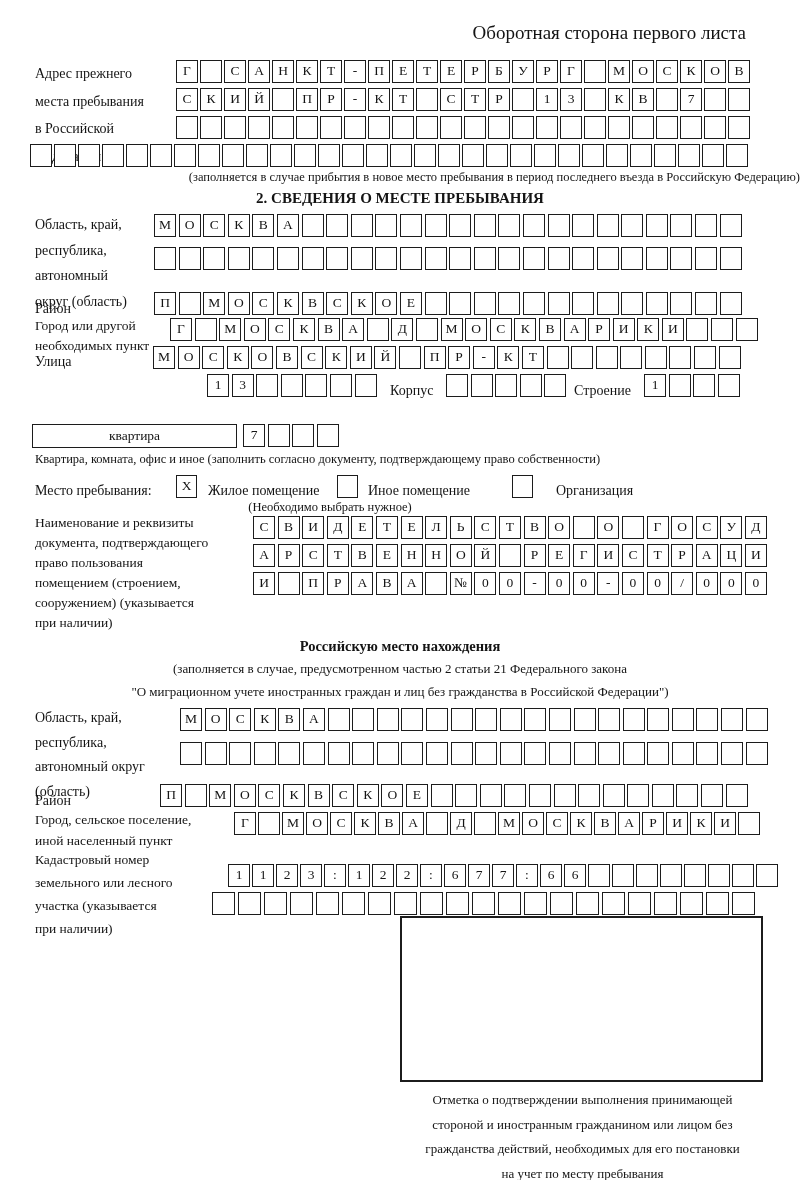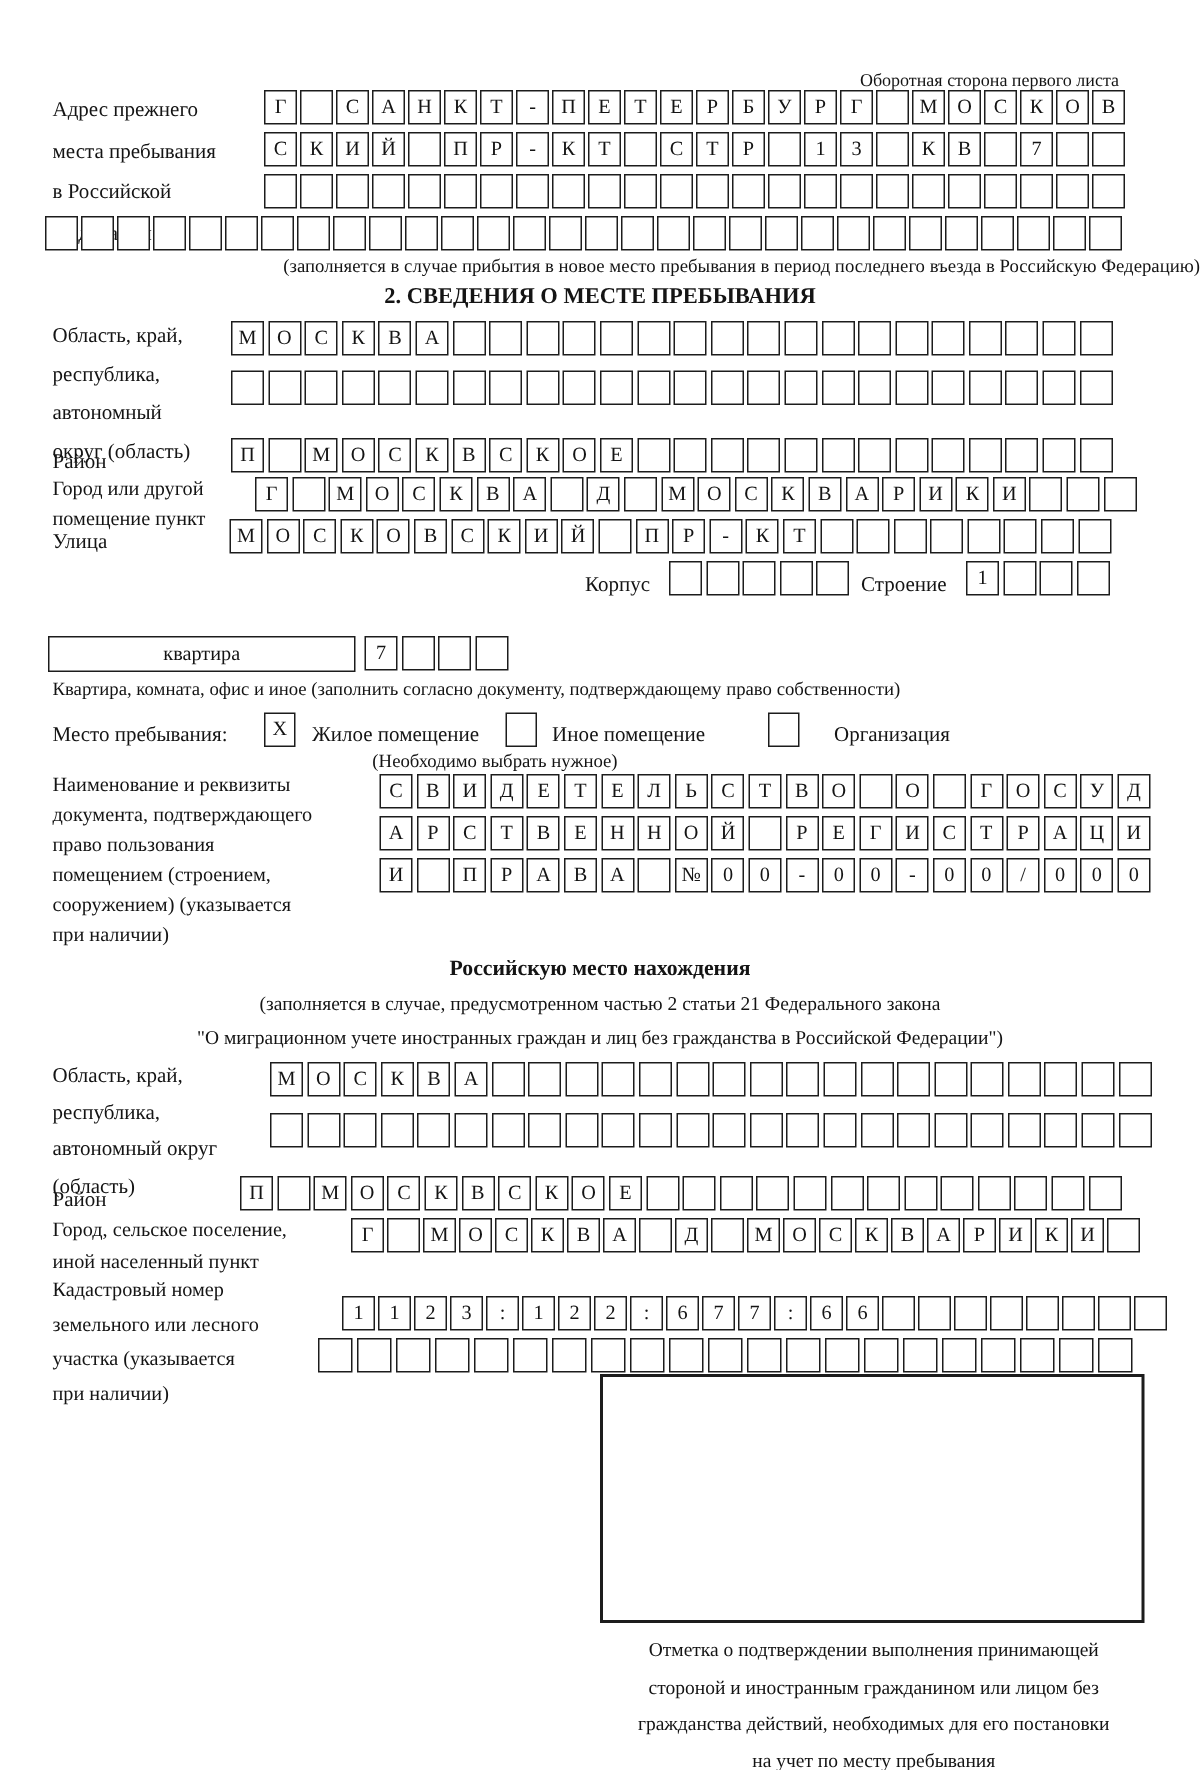--- a/index.html
+++ b/index.html
@@ -1,21 +1,21 @@
 <!DOCTYPE html>
 <html><head>
 <meta charset="utf-8">
 <style>
   html,body { margin:0; padding:0; background:#ffffff; }
   .page {
     position:relative; width:800px; height:1180px; background:#fff;
     font-family:"Liberation Serif","DejaVu Serif",serif; color:#141414;
     overflow:hidden;
   }
-  .hdr { position:absolute; top:22px; right:54px; font-size:12px;margin-top:24px; }
+  .hdr { position:absolute; top:22px; right:54px; font-size:19px; }
   .lbl { position:absolute; font-size:14px; line-height:27px; }
   .lbl.s { font-size:13.5px; }
   .row { position:absolute; white-space:nowrap; height:24px; }
   .cell {
     display:inline-block; box-sizing:border-box; width:22px; height:23px;
     border:1.7px solid #1c1c1c; margin-right:2.6px; text-align:center;
     font-size:13.5px; line-height:20px; vertical-align:top; background:#fff;
   }
   .t .cell { margin-right:2px; }
   .w .cell { width:23px; margin-right:3px; }
@@ -58,27 +58,28 @@
       <div>округ (область)</div>
     </div>
   <div class="row" style="left:154px; top:214px;"><span class="cell">М</span><span class="cell">О</span><span class="cell">С</span><span class="cell">К</span><span class="cell">В</span><span class="cell">А</span><span class="cell"></span><span class="cell"></span><span class="cell"></span><span class="cell"></span><span class="cell"></span><span class="cell"></span><span class="cell"></span><span class="cell"></span><span class="cell"></span><span class="cell"></span><span class="cell"></span><span class="cell"></span><span class="cell"></span><span class="cell"></span><span class="cell"></span><span class="cell"></span><span class="cell"></span><span class="cell"></span></div>
   <div class="row" style="left:154px; top:247px;"><span class="cell"></span><span class="cell"></span><span class="cell"></span><span class="cell"></span><span class="cell"></span><span class="cell"></span><span class="cell"></span><span class="cell"></span><span class="cell"></span><span class="cell"></span><span class="cell"></span><span class="cell"></span><span class="cell"></span><span class="cell"></span><span class="cell"></span><span class="cell"></span><span class="cell"></span><span class="cell"></span><span class="cell"></span><span class="cell"></span><span class="cell"></span><span class="cell"></span><span class="cell"></span><span class="cell"></span></div>
 
   <div class="lbl" style="left:35px; top:295px;">Район</div>
   <div class="row" style="left:154px; top:292px;"><span class="cell">П</span><span class="cell"></span><span class="cell">М</span><span class="cell">О</span><span class="cell">С</span><span class="cell">К</span><span class="cell">В</span><span class="cell">С</span><span class="cell">К</span><span class="cell">О</span><span class="cell">Е</span><span class="cell"></span><span class="cell"></span><span class="cell"></span><span class="cell"></span><span class="cell"></span><span class="cell"></span><span class="cell"></span><span class="cell"></span><span class="cell"></span><span class="cell"></span><span class="cell"></span><span class="cell"></span><span class="cell"></span></div>
 
   <div class="lbl s" style="left:35px; top:316px; line-height:19.5px;">
       <div>Город или другой</div>
-      <div>помещение пункт</div>
+      <div>необходимых пункт</div>
     </div>
   <div class="row" style="left:170px; top:318px;"><span class="cell">Г</span><span class="cell"></span><span class="cell">М</span><span class="cell">О</span><span class="cell">С</span><span class="cell">К</span><span class="cell">В</span><span class="cell">А</span><span class="cell"></span><span class="cell">Д</span><span class="cell"></span><span class="cell">М</span><span class="cell">О</span><span class="cell">С</span><span class="cell">К</span><span class="cell">В</span><span class="cell">А</span><span class="cell">Р</span><span class="cell">И</span><span class="cell">К</span><span class="cell">И</span><span class="cell"></span><span class="cell"></span><span class="cell"></span></div>
 
   <div class="lbl" style="left:35px; top:348px;">Улица</div>
   <div class="row" style="left:153px; top:346px;"><span class="cell">М</span><span class="cell">О</span><span class="cell">С</span><span class="cell">К</span><span class="cell">О</span><span class="cell">В</span><span class="cell">С</span><span class="cell">К</span><span class="cell">И</span><span class="cell">Й</span><span class="cell"></span><span class="cell">П</span><span class="cell">Р</span><span class="cell">-</span><span class="cell">К</span><span class="cell">Т</span><span class="cell"></span><span class="cell"></span><span class="cell"></span><span class="cell"></span><span class="cell"></span><span class="cell"></span><span class="cell"></span><span class="cell"></span></div>
 
+  <div class="row" style="left:207px; top:374px;"><span class="cell">1</span><span class="cell">3</span><span class="cell"></span><span class="cell"></span><span class="cell"></span><span class="cell"></span><span class="cell"></span></div>
   <div class="lbl" style="left:390px; top:377px;text-align:right;">Корпус</div>
   <div class="row" style="left:446px; top:374px;"><span class="cell"></span><span class="cell"></span><span class="cell"></span><span class="cell"></span><span class="cell"></span></div>
   <div class="lbl" style="left:574px; top:377px;">Строение</div>
   <div class="row" style="left:644px; top:374px;"><span class="cell">1</span><span class="cell"></span><span class="cell"></span><span class="cell"></span></div>
 
   <div class="wbox" style="left:32px; top:424px; width:205px;">квартира</div>
   <div class="row" style="left:243px; top:424px;"><span class="cell">7</span><span class="cell"></span><span class="cell"></span><span class="cell"></span></div>
   <div class="cap" style="left:35px; top:452px;">Квартира, комната, офис и иное (заполнить согласно документу, подтверждающему право собственности)</div>
 
   <div class="lbl" style="left:35px; top:477px;">Место пребывания:</div>

